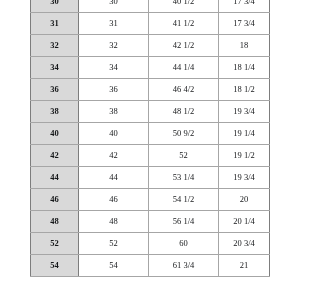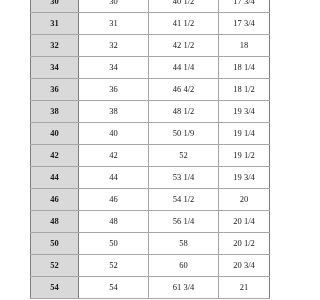--- a/index.html
+++ b/index.html
@@ -114,21 +114,21 @@
           </tr>
           <tr>
             <td class="col-label">38</td>
             <td>38</td>
             <td>48 1/2</td>
             <td class="col-last">19 3/4</td>
           </tr>
           <tr>
             <td class="col-label">40</td>
             <td>40</td>
-            <td>50 1/9</td>
+            <td>50 9/2</td>
             <td class="col-last">19 1/4</td>
           </tr>
           <tr>
             <td class="col-label">42</td>
             <td>42</td>
             <td>52</td>
             <td class="col-last">19 1/2</td>
           </tr>
           <tr>
             <td class="col-label">44</td>
@@ -142,26 +142,20 @@
             <td>54 1/2</td>
             <td class="col-last">20</td>
           </tr>
           <tr>
             <td class="col-label">48</td>
             <td>48</td>
             <td>56 1/4</td>
             <td class="col-last">20 1/4</td>
           </tr>
           <tr>
-            <td class="col-label">50</td>
-            <td>50</td>
-            <td>58</td>
-            <td class="col-last">20 1/2</td>
-          </tr>
-          <tr>
             <td class="col-label">52</td>
             <td>52</td>
             <td>60</td>
             <td class="col-last">20 3/4</td>
           </tr>
           <tr>
             <td class="col-label">54</td>
             <td>54</td>
             <td>61 3/4</td>
             <td class="col-last">21</td>

